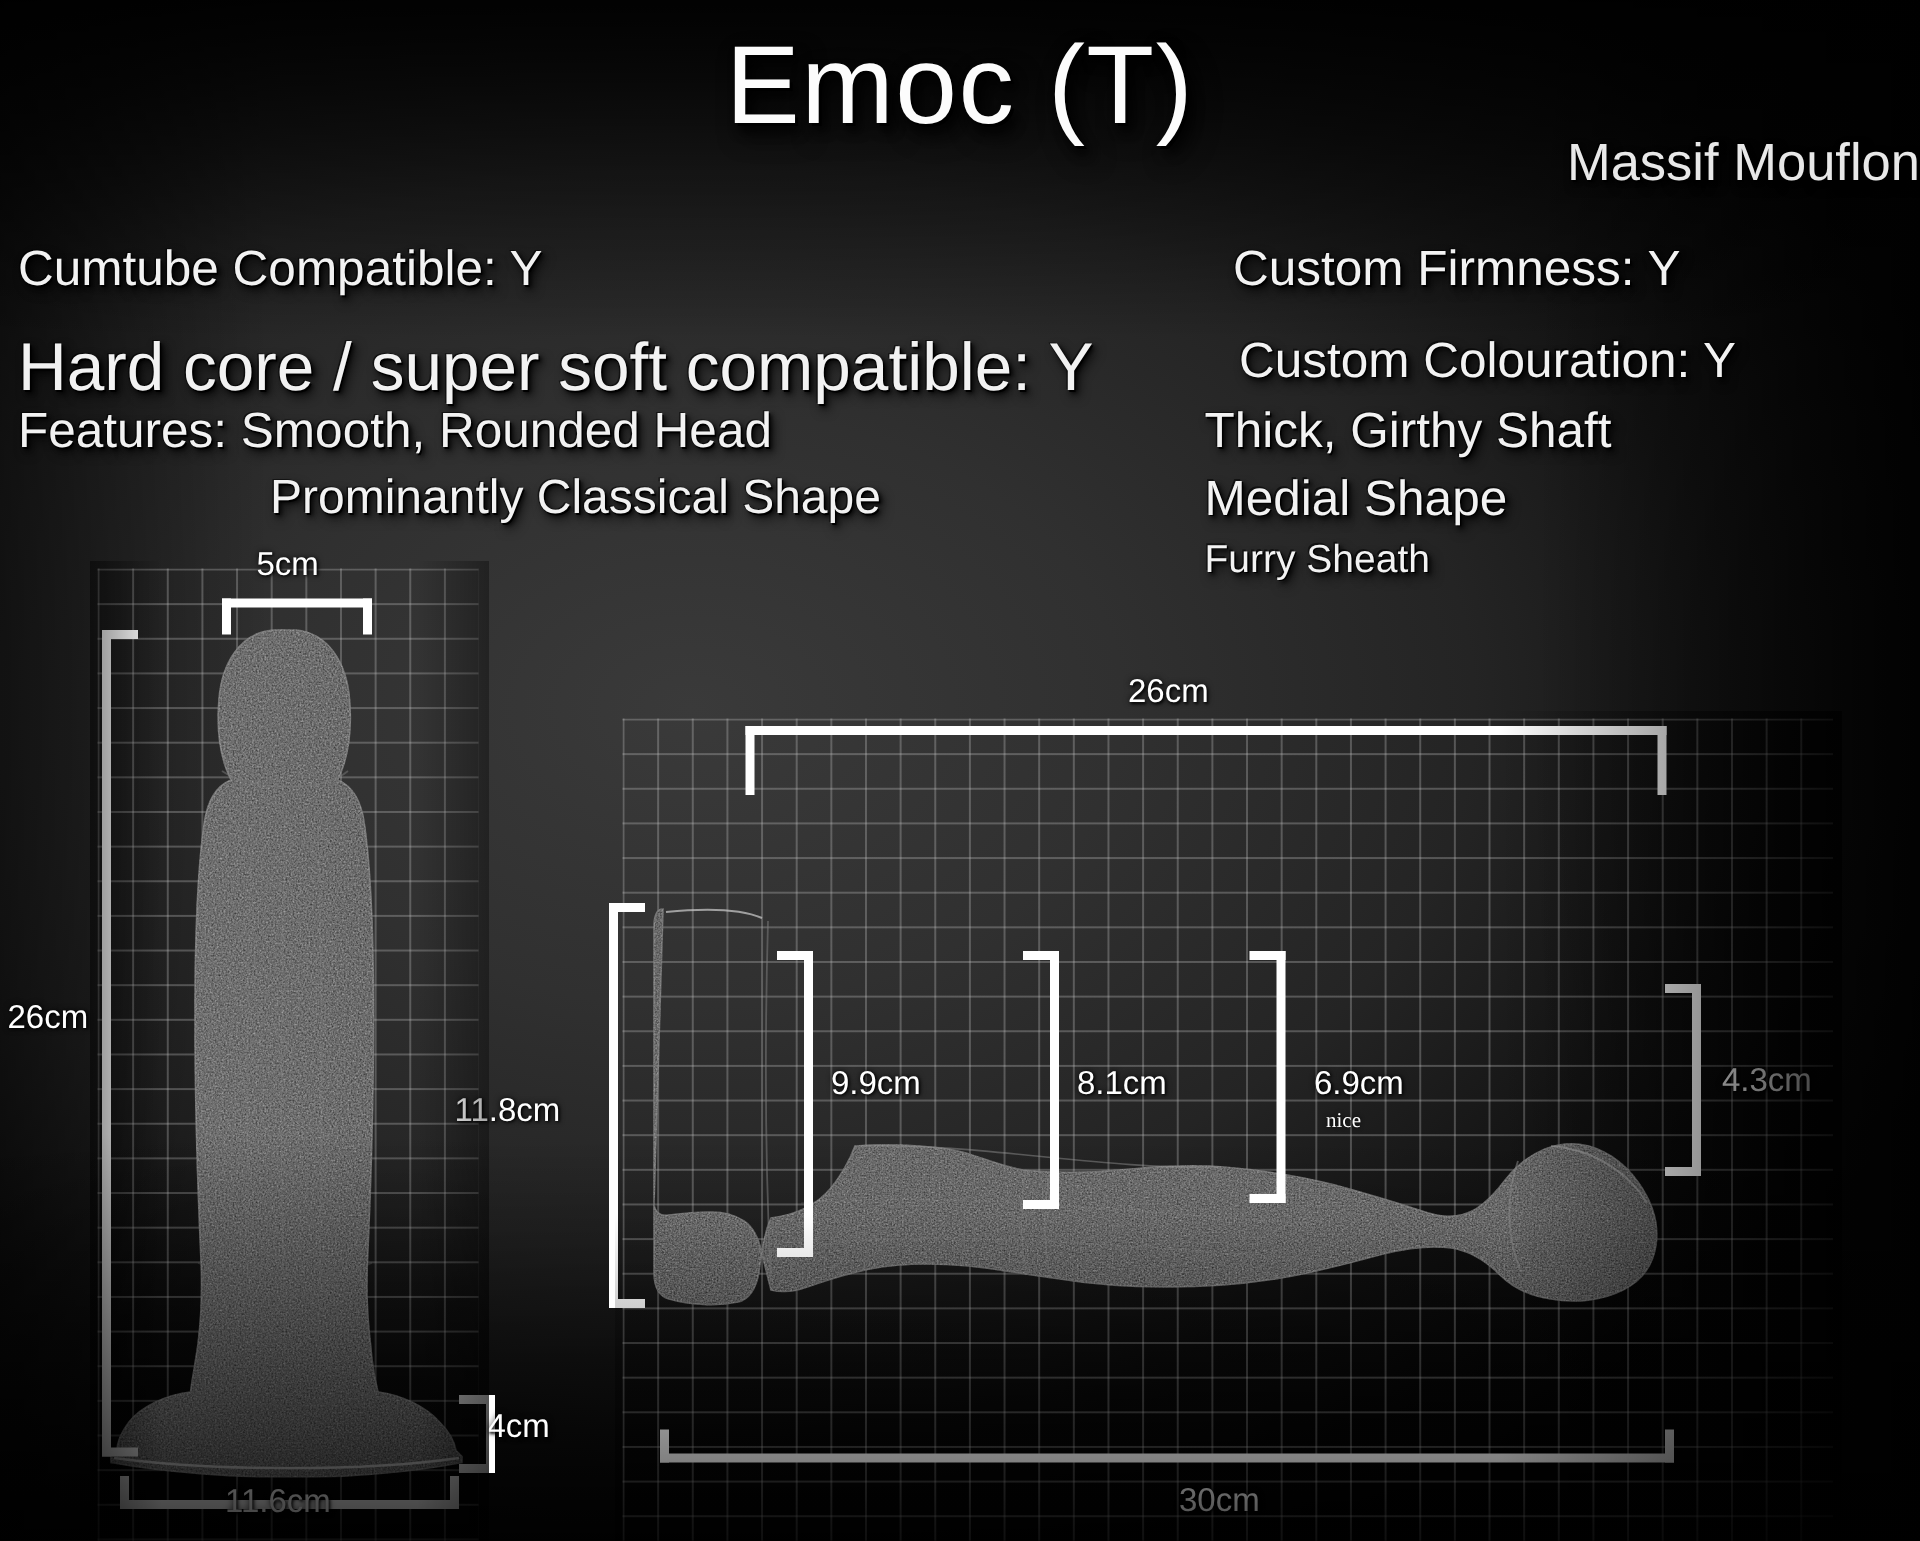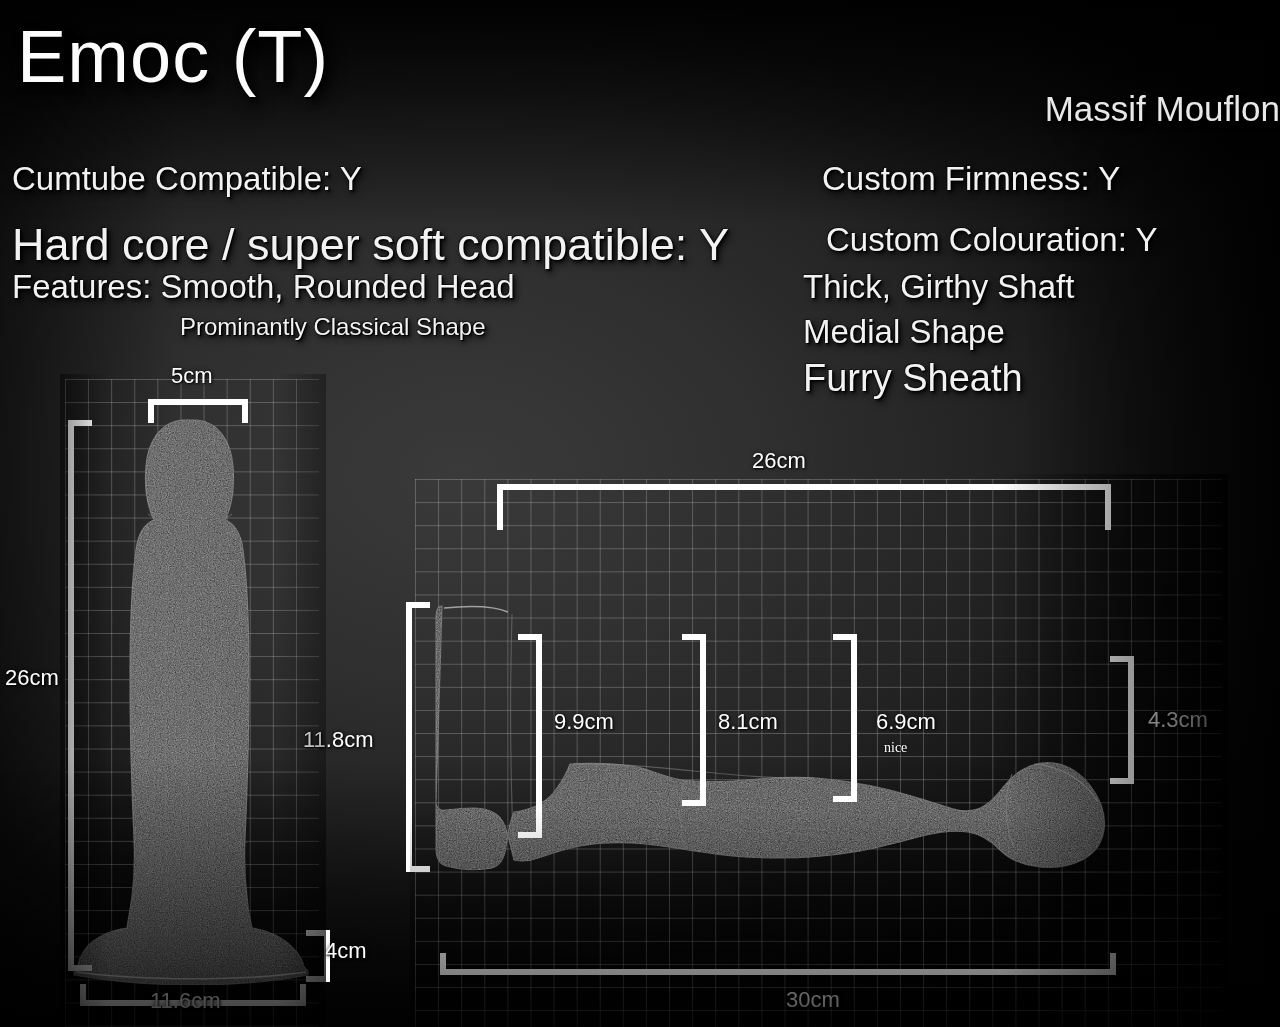--- a/index.html
+++ b/index.html
@@ -31,43 +31,42 @@
     color:#f2f2f2;
     white-space:nowrap;
     text-shadow:
       1px 1px 0 rgba(0,0,0,.95),
       2px 2px 3px rgba(0,0,0,.9),
       3px 4px 7px rgba(0,0,0,.8),
       -1px -1px 0 rgba(0,0,0,.5);
   }
   #title{
     left:0; right:0; top:14px;
-    text-align:left; font-size:74px; font-weight:400; letter-spacing:1px;
+    text-align:center; font-size:74px; font-weight:400; letter-spacing:1px;
     color:#fcfcfc;
     text-shadow:
       2px 2px 0 rgba(0,0,0,.95),
       4px 5px 8px rgba(0,0,0,.95),
       6px 8px 16px rgba(0,0,0,.85);
-    margin-left: 17px;
   }
   #subtitle{
     left:0; right:0; top:89px;
     text-align:right; font-size:35px; color:#e8e8e8;
   }
 
   #l1{ left:12px; top:160px; font-size:33px; }
   #l2{ left:12px; top:219px; font-size:45px; }
   #l3{ left:12px; top:268px; font-size:33px; }
-  #l4{ left:180px; top:313px; font-size:24px; }
+  #l4{ left:180px; top:313px; font-size:32px; }
 
   #r1{ left:822px; top:160px; font-size:33px; }
   #r2{ left:826px; top:221px; font-size:33px; }
   #r3{ left:803px; top:268px; font-size:33px; }
   #r4{ left:803px; top:313px; font-size:33px; }
-  #r5{ left:803px; top:357px; font-size:38px; }
+  #r5{ left:803px; top:357px; font-size:26px; }
 
   
   .gridpanel{
     position:absolute;
     background-image:
       linear-gradient(to right, rgba(200,200,200,.30) 1.4px, transparent 1.4px),
       linear-gradient(to bottom, rgba(200,200,200,.30) 1.4px, transparent 1.4px);
     background-size:23.1px 23.1px;
     background-position:0 0;
   }

